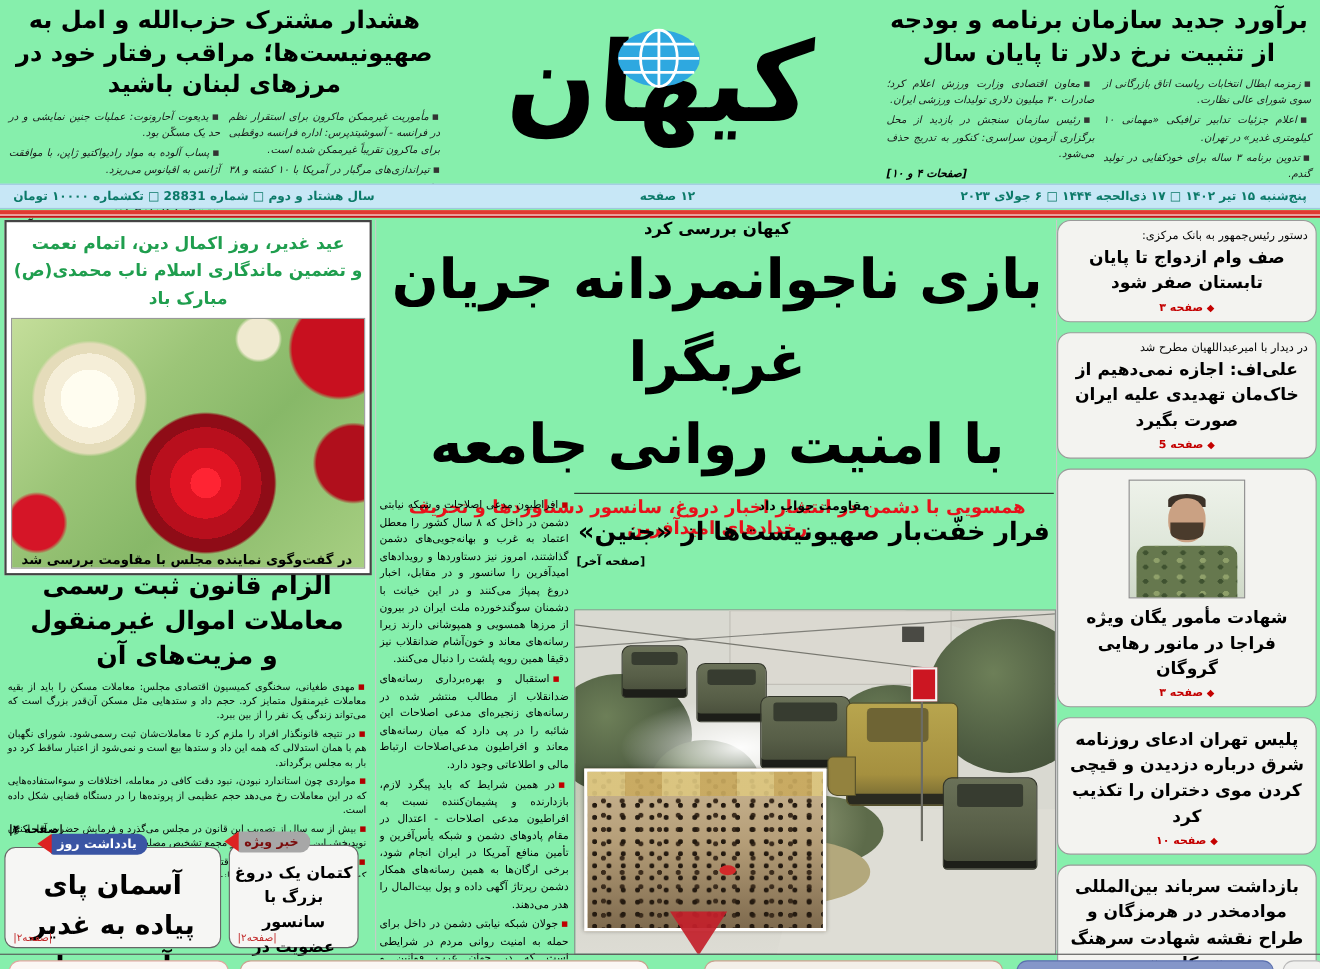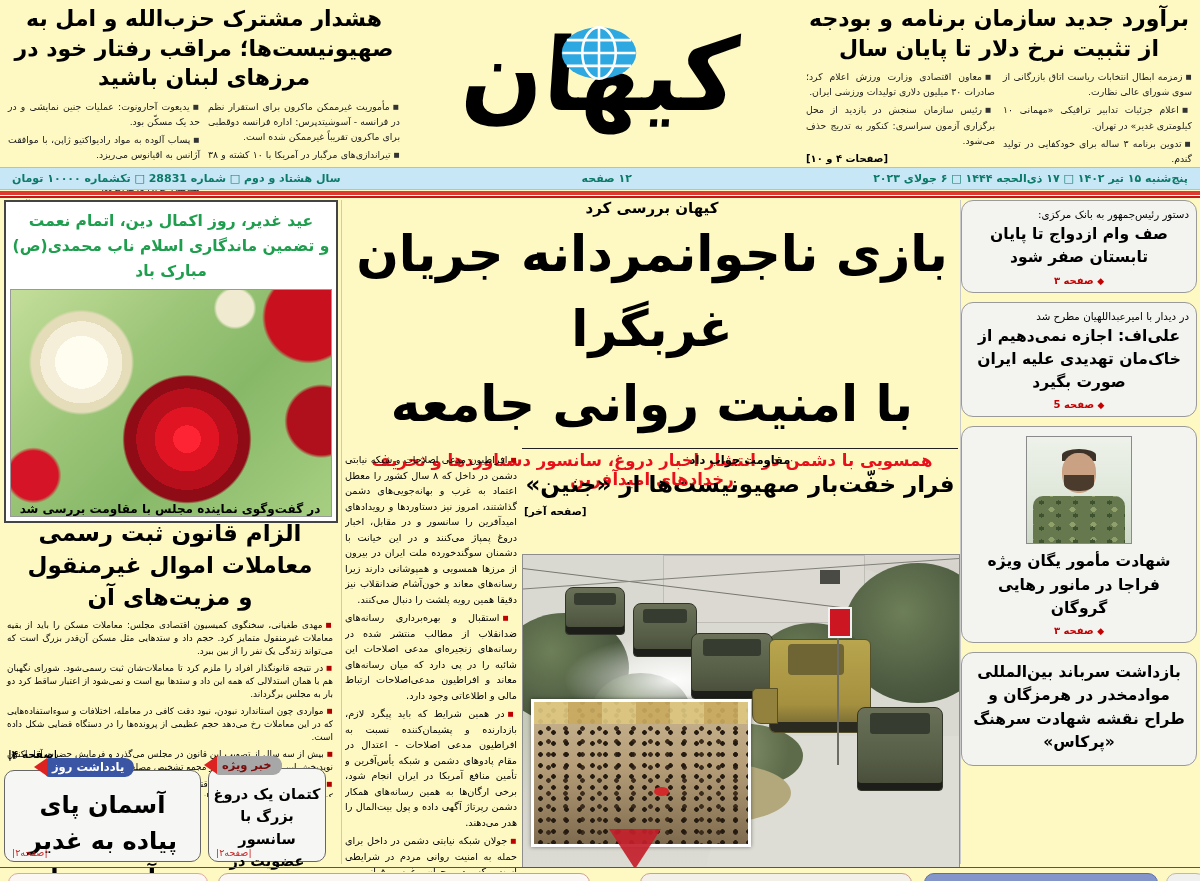--- a/index.html
+++ b/index.html
@@ -1,24 +1,24 @@
 <!DOCTYPE html>
 <html lang="fa" dir="rtl"><head>
 <meta charset="utf-8">
 <style>
   html,body{margin:0;padding:0;background:#fff;}
-  .page{position:relative;width:1200px;height:881px;background:#fef9c3;overflow:hidden;
+  .page{position:relative;width:1200px;height:881px;background:#86efac;overflow:hidden;
         font-family:"DejaVu Sans",sans-serif;direction:rtl;color:#000;}
   
   .topblock{position:absolute;top:2px;}
   .tl{left:0;width:408px;}
   .tr{right:0;width:402px;}
   .bighead{font-size:22px;font-weight:bold;text-align:center;line-height:1.35;margin:2px 4px 6px;}
   .bullets{display:flex;gap:8px;padding:0 8px;}
-  .bcol{flex:1;font-size:9.3px;line-height:1.62;text-align:justify;color:#1a1a1a;}
+  .bcol{flex:1;font-size:9.3px;line-height:1.62;text-align:justify;color:#1a1a1a;font-style:italic;}
   .b{margin:0 0 3px;}
   .b::before{content:"■";font-size:6.5px;color:#333;margin-left:3px;position:relative;top:-1px;}
   .pref{text-align:left;font-weight:bold;font-size:10px;margin:1px 0 0;color:#000;}
   
   .logo-wrap{position:absolute;left:400px;top:0;width:400px;height:164px;text-align:center;}
   .logo-text{font-size:96px;font-weight:bold;line-height:150px;letter-spacing:-3px;transform:skewX(-4deg) scaleY(1.05);display:block;}
   .globe{position:absolute;left:160px;top:26px;width:78px;height:54px;}
   
   .datebar{position:absolute;top:167px;left:0;width:1200px;height:23px;background:#c7e7f6;
            border-top:1px solid #9fc8dc;border-bottom:1px solid #9fc8dc;box-sizing:border-box;
@@ -218,20 +218,24 @@
       <div class="rc-photo">
         <div class="sold-hair"></div>
         <div class="sold-head"></div>
         <div class="sold-beard"></div>
         <div class="sold-torso"></div>
       </div>
       <div class="rc-title">شهادت مأمور یگان ویژه فراجا در مانور رهایی گروگان</div>
       <div class="rc-page"><span class="dm">◆</span> <span>صفحه ۳</span></div>
     </div>
     <div class="rc-box">
+      <div class="rc-title">پلیس تهران ادعای روزنامه شرق درباره دزدیدن و قیچی کردن موی دختران را تکذیب کرد</div>
+      <div class="rc-page"><span class="dm">◆</span> <span>صفحه ۱۰</span></div>
+    </div>
+    <div class="rc-box">
       <div class="rc-title">بازداشت سرباند بین‌المللی موادمخدر در هرمزگان و طراح نقشه شهادت سرهنگ «پرکاس»</div>
 
     </div>
   </div>
 
   <div class="lead">
     <div class="lead-kicker">کیهان بررسی کرد</div>
     <h1 class="lead-title">
       <span>بازی ناجوانمردانه جریان غربگرا</span><br>
       <span>با امنیت روانی جامعه</span>

